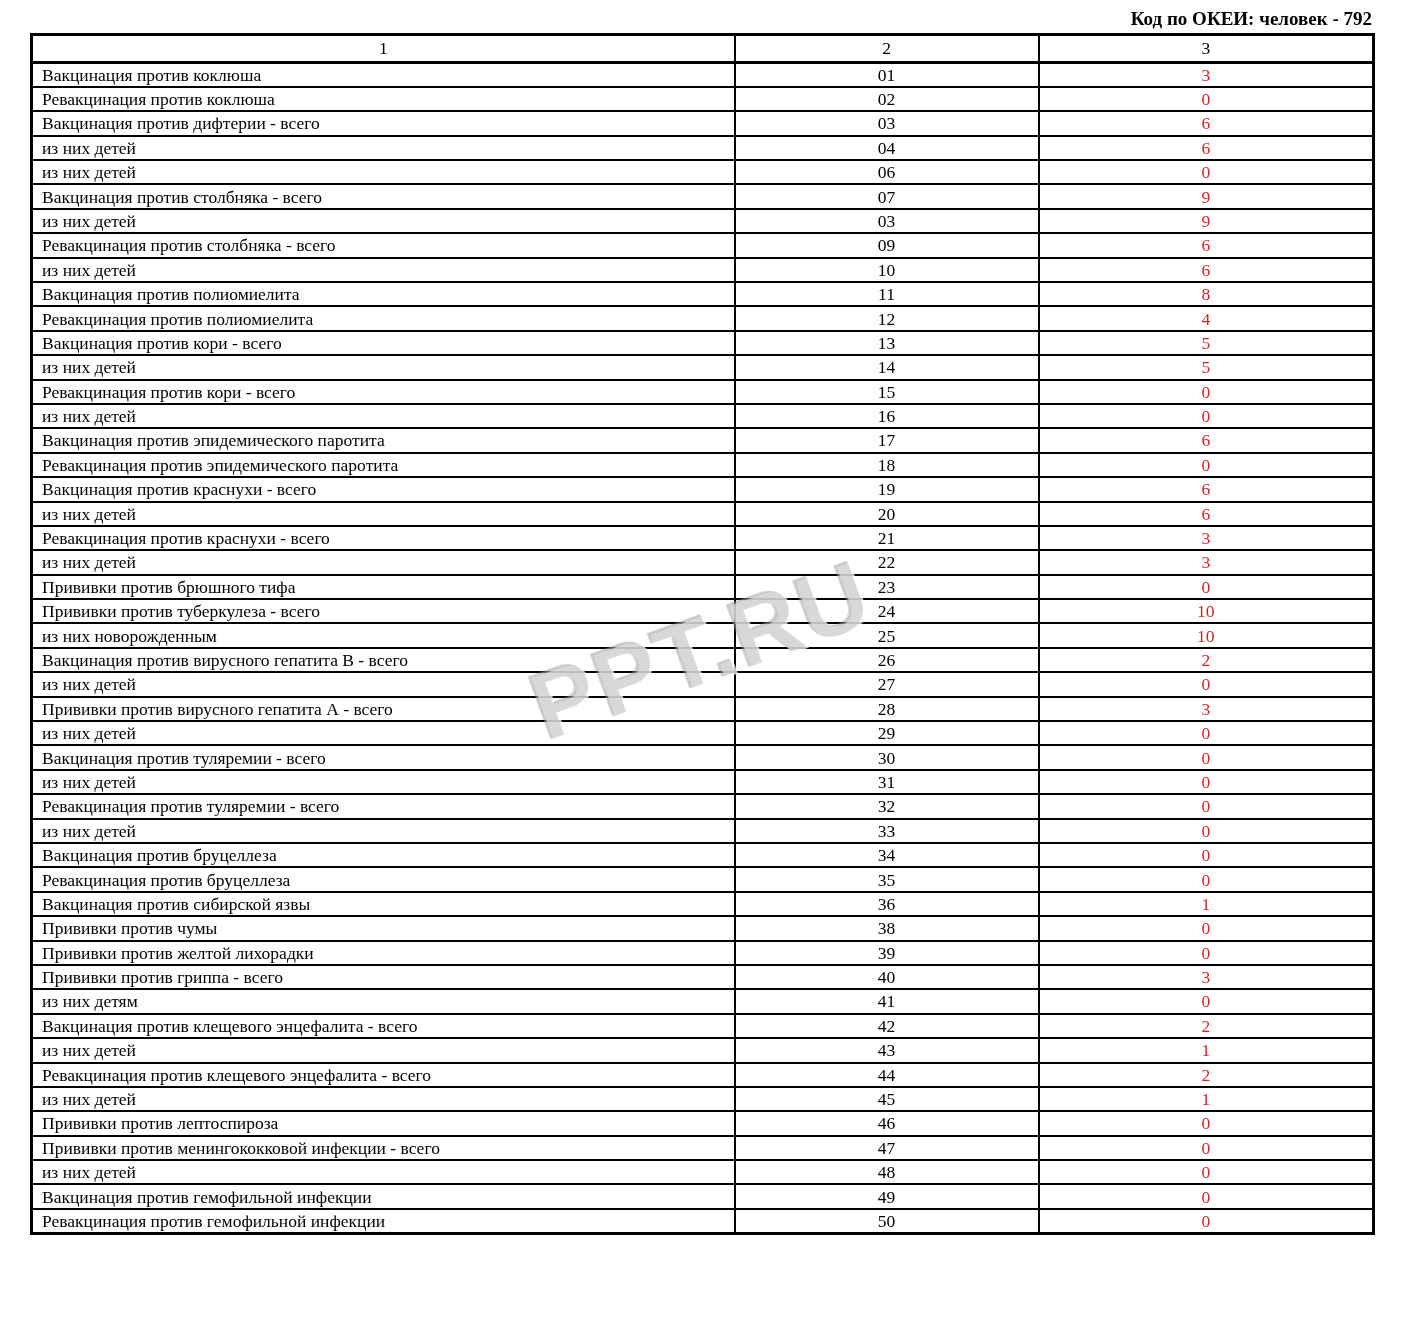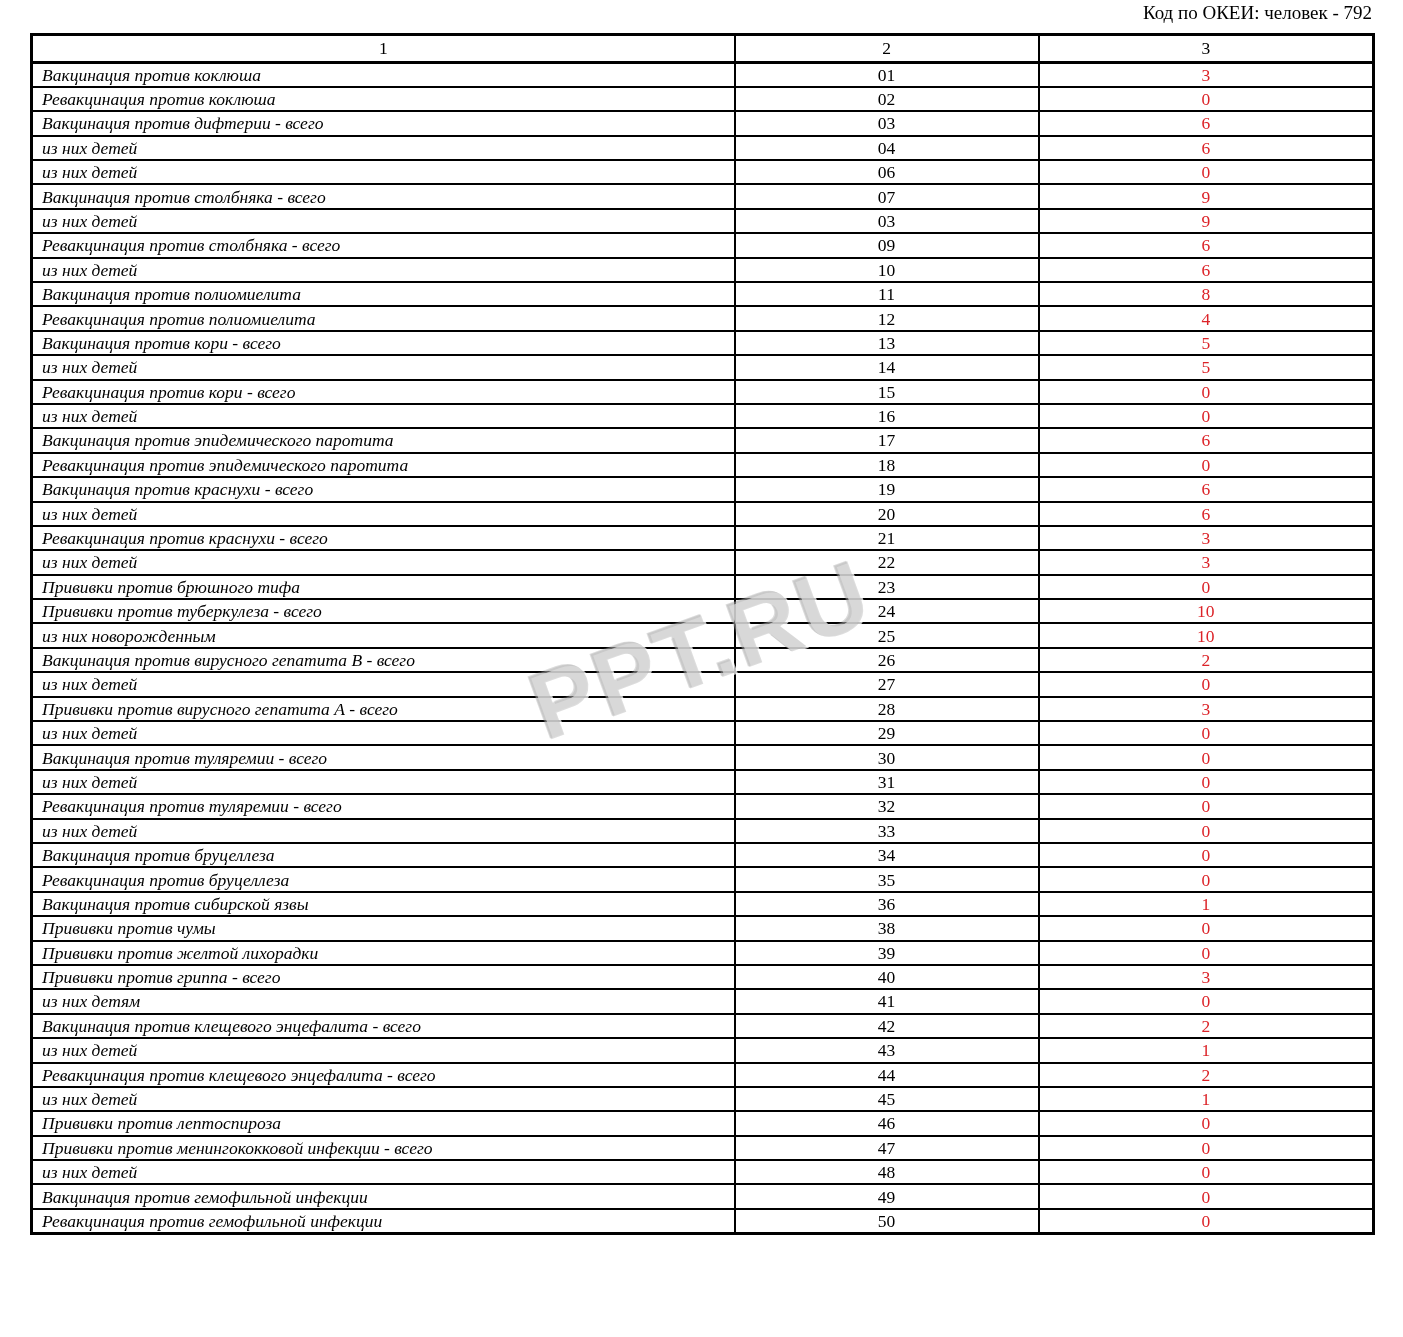--- a/index.html
+++ b/index.html
@@ -11,24 +11,25 @@
     position: relative;
     width: 1403px;
     height: 1337px;
     background: #ffffff;
     font-family: "Liberation Serif", "DejaVu Serif", serif;
     color: #000000;
     overflow: hidden;
   }
   .okei-label {
     position: absolute;
-    top: 2px;
+    top: 8px;
     right: 31px;
     font-size: 19px;
     white-space: nowrap;
+    font-weight: bold;
   }
   table.report {
     position: absolute;
     left: 30px;
     top: 33px;
     width: 1342px;
     border-collapse: collapse;
     table-layout: fixed;
   }
   table.report col.c-name  { width: 703px; }
@@ -58,21 +59,20 @@
   table.report thead tr.num-row td {
     height: 25px;
     border-bottom: 3px solid #000000;
   }
   table.report tbody tr {
     height: 24.4px;
   }
   table.report tbody td.name-cell {
     text-align: left;
     padding-left: 9px;
-    font-style: italic;
   }
   table.report tbody td.value-cell {
     color: var(--value-red, #dc2328);
   }
   .watermark {
     position: absolute;
     left: 520px;
     top: 560px;
     width: 360px;
     height: 180px;

